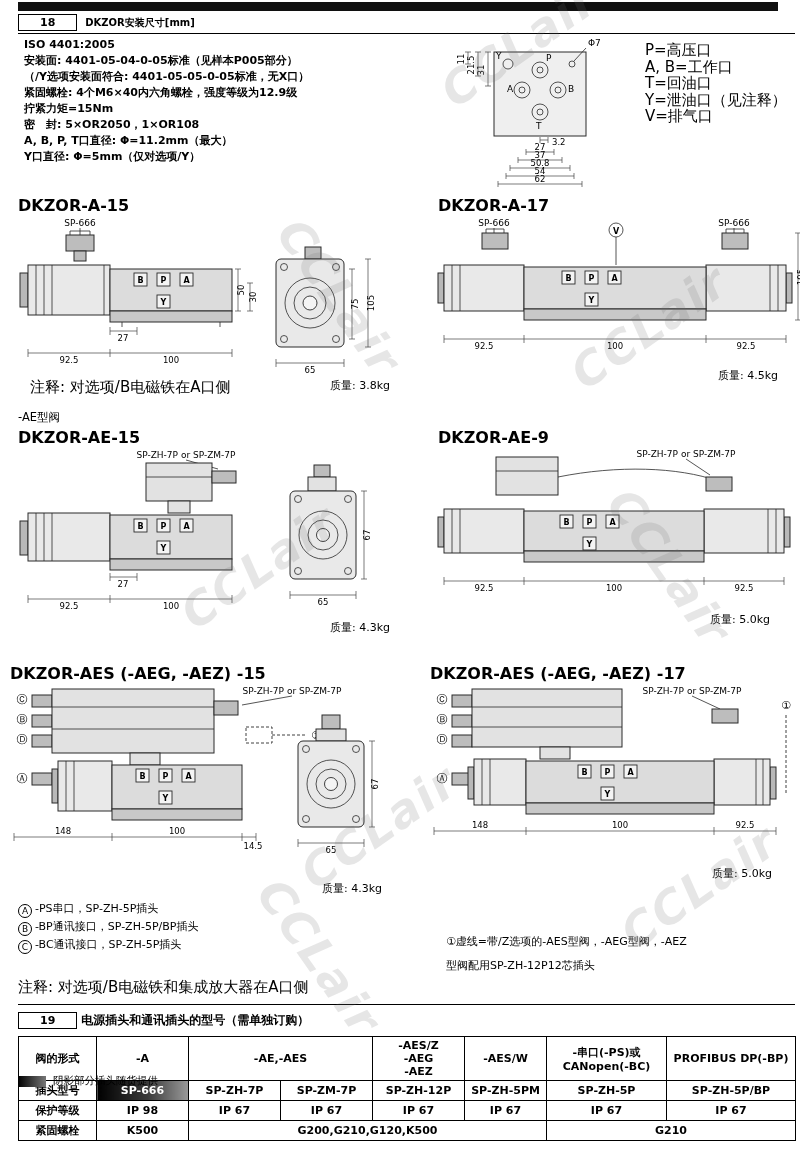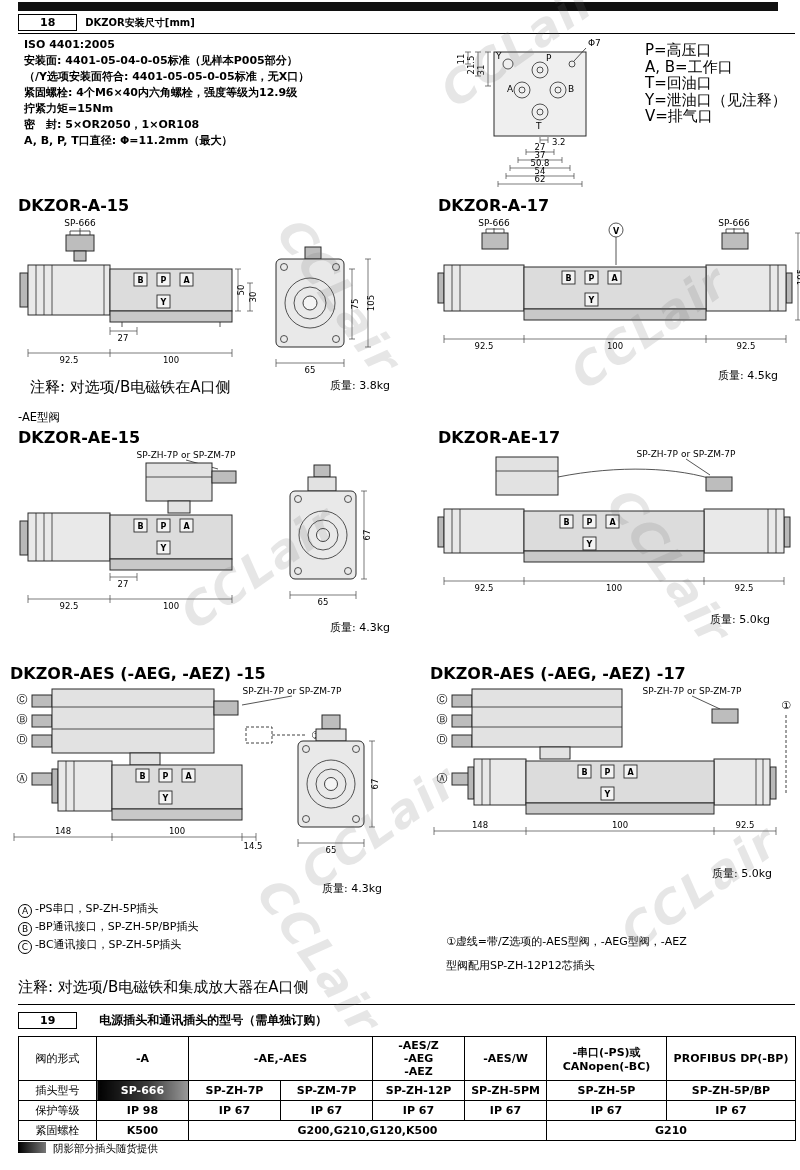--- a/index.html
+++ b/index.html
@@ -14,27 +14,27 @@
 .legend{position:absolute;left:645px;top:42px;width:150px;line-height:16.5px;font-size:15px}
 .mountsvg{position:absolute;left:438px;top:26px}
 .valve{position:absolute}
 .vtitle{font-weight:bold;font-size:16px;margin-bottom:2px}
 .mass{font-size:11px;text-align:right;padding-right:30px;margin-top:1px}
 .note{position:absolute;font-size:15px}
 .ae-label{position:absolute;left:18px;top:410px;font-size:11.5px}
 .cnotes{position:absolute;left:18px;top:900px;line-height:17.5px;font-size:11px}
 .cmark{display:inline-block;width:14px;height:14px;border:1px solid #000;border-radius:50%;text-align:center;line-height:13px;font-size:9px;margin-right:3px;vertical-align:-2px}
 .znote{position:absolute;left:446px;top:930px;width:340px;font-size:11px;line-height:24px;white-space:pre-line}
-.hdr19{position:absolute;left:18px;top:1012px;display:flex;align-items:center;gap:22px}
+.hdr19{position:absolute;left:18px;top:1012px;display:flex;align-items:center;gap:4px}
 .hdr19 .t{font-weight:bold;font-size:12px}
 .ptable{position:absolute;left:18px;top:1036px;width:777px;border-collapse:collapse;table-layout:fixed}
 .ptable td{border:1px solid #000;text-align:center;font-size:11px;padding:2px 2px;font-weight:bold;white-space:pre-line;vertical-align:middle}
-.ptable td.lab{font-weight:normal}
+.ptable td.lab{font-weight:bold}
 .ptable td.shade{background:linear-gradient(90deg,#000 0%,#3a3a3a 55%,#9a9a9a 100%);color:#fff}
-.footer{position:absolute;left:18px;top:1142px;font-size:10.5px;display:flex;}
+.footer{position:absolute;left:18px;top:1074px;font-size:10.5px;display:flex;align-items:center}
 .shadebox{display:inline-block;width:28px;height:11px;background:linear-gradient(90deg,#000,#777);margin-right:7px}
 .wm{position:absolute;font-size:46px;font-weight:bold;font-style:italic;color:#6f6f6f;opacity:.17;letter-spacing:2px;white-space:nowrap;pointer-events:none}
 svg{overflow:visible;display:block}
 .sol{fill:#e9e9e9;stroke:#2a2a2a;stroke-width:1}
 .cap{fill:#b8b8b8;stroke:#2a2a2a;stroke-width:1}
 .vbody{fill:#dcdcdc;stroke:#2a2a2a;stroke-width:1}
 .plate{fill:#c8c8c8;stroke:#2a2a2a;stroke-width:1}
 .port{fill:#f4f4f4;stroke:#2a2a2a;stroke-width:.9}
 .conn{fill:#bdbdbd;stroke:#2a2a2a;stroke-width:1}
 .amp{fill:#e2e2e2;stroke:#2a2a2a;stroke-width:1}
@@ -62,20 +62,21 @@
   <div class="rule" style="top:33px"></div>
 
   <div class="specs">
     <div>ISO 4401:2005</div>
     <div>安装面: 4401-05-04-0-05标准（见样本P005部分）</div>
     <div>（/Y选项安装面符合: 4401-05-05-0-05标准，无X口）</div>
     <div>紧固螺栓: 4个M6×40内六角螺栓，强度等级为12.9级</div>
     <div>拧紧力矩=15Nm</div>
     <div>密　封: 5×OR2050，1×OR108</div>
     <div>A, B, P, T口直径: Φ=11.2mm（最大）</div>
+    <div>Y口直径: Φ=5mm（仅对选项/Y）</div>
   </div>
 
   <svg class="mountsvg" width="215" height="165" viewBox="0 0 215 165">
     <rect x="56" y="26" width="92" height="84" fill="#efefef" stroke="#2a2a2a"></rect>
     <circle class="ln" cx="102" cy="44" r="8"></circle>
       <circle class="ln" cx="102" cy="44" r="3"></circle>
     <circle class="ln" cx="70" cy="38" r="5"></circle>
     <circle class="ln" cx="134" cy="38" r="3"></circle>
     <circle class="ln" cx="84" cy="64" r="8"></circle>
       <circle class="ln" cx="84" cy="64" r="3"></circle>
@@ -250,21 +251,21 @@
         <circle class="ln" cx="330" cy="122" r="3.5"></circle>
       <path class="dim" d="M346 42 v88 M343 42 h6 M343 130 h6"></path>
       <text class="dt" x="352" y="86" transform="rotate(-90 352 86)" text-anchor="middle">67</text>
       <path class="dim" d="M272 146 h66 M272 142 v8 M338 142 v8"></path>
       <text class="dtm" x="305" y="156">65</text>
     </svg>
     <div class="mass">质量: 4.3kg</div>
   </section>
 
   <section class="valve" style="left:438px;top:428px;width:362px">
-    <div class="vtitle">DKZOR-AE-17</div>
+    <div class="vtitle">DKZOR-AE-9</div>
     <svg width="360" height="162" viewBox="0 0 360 162">
       <text class="lbm" x="248" y="8">SP-ZH-7P or SP-ZM-7P</text>
       <path class="ln" d="M248 10 L272 26"></path>
       <rect class="amp" x="58" y="8" width="62" height="38"></rect>
       <path class="ln" d="M58 22 h62"></path>
       <path class="ln" d="M120 28 C180 16 240 18 280 32"></path>
       <rect class="conn" x="268" y="28" width="26" height="14"></rect>
       <rect class="cap" x="0" y="68" width="6" height="30"></rect>
       <rect class="sol" x="6" y="60" width="80" height="44"></rect>
       <path class="ln" d="M14 60 V104 M22 60 V104"></path>

